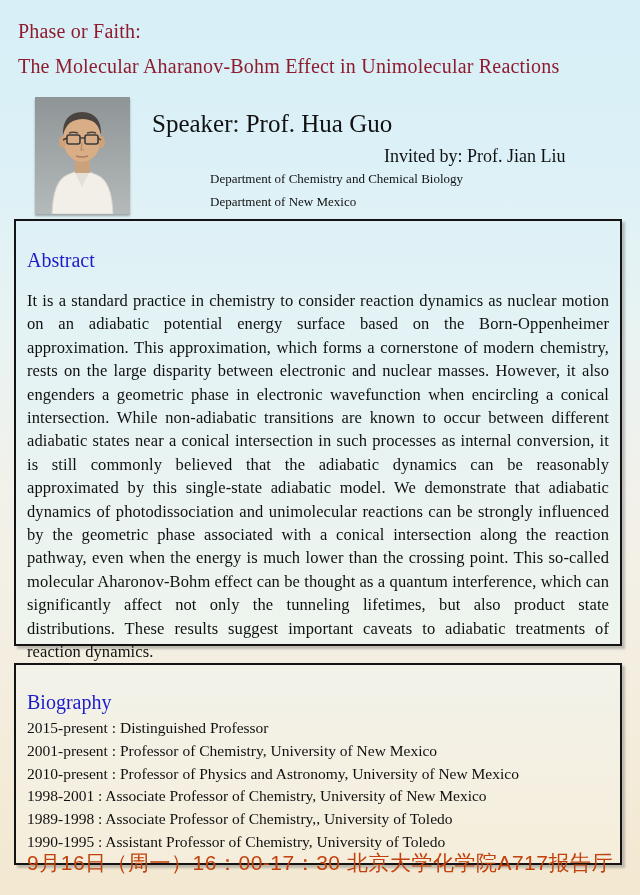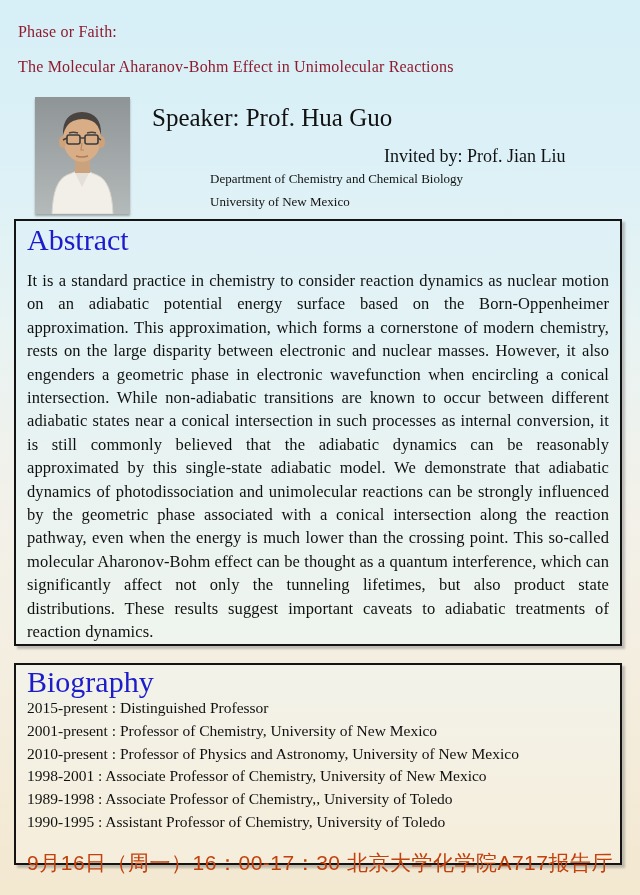--- a/index.html
+++ b/index.html
@@ -11,36 +11,36 @@
       #f2f1ea 55%, #f4eee0 75%, #f3e8d0 100%);
     overflow: hidden;
     position: relative;
   }
   .poster { position: absolute; inset: 0; }
 
   
   .title-block { position: absolute; top: 20px; left: 18px; right: 12px; }
   .title-line {
     color: #8e1b2e;
-    font-size: 16px;
+    font-size: 20px;
     line-height: 23px;
     font-weight: 400;
     letter-spacing: 0.2px;
   }
   .title-line + .title-line { margin-top: 12px; }
 
   
   .speaker-photo-wrap {
     position: absolute; top: 97px; left: 35px;
     width: 95px; height: 117px;
     box-shadow: 0 2px 2px rgba(90,90,90,0.5);
   }
   .speaker-photo-wrap svg { display: block; }
   .speaker-name {
-    position: absolute; top: 104px; left: 152px;
+    position: absolute; top: 110px; left: 152px;
     font-size: 25px; color: #111;
   }
   .invited-by {
     position: absolute; top: 146px; left: 372px;
     font-size: 18px; color: #111; white-space: nowrap; margin-left: 12px;
   }
   .dept-line {
     position: absolute; left: 210px;
     font-size: 13px; color: #111; white-space: nowrap;
   }
@@ -59,22 +59,23 @@
     background: linear-gradient(180deg, rgba(222,241,247,0.85), rgba(238,245,239,0.9));
     padding: 4px 11px 0 11px;
   }
   .bio-panel {
     top: 663px; height: 202px;
     background: linear-gradient(180deg, rgba(242,243,235,0.9), rgba(246,238,220,0.9));
     padding: 2px 11px 0 11px;
   }
   .panel-heading {
     color: #1c1ccb;
-    font-size: 30px;
+    font-size: 20px;
     line-height: 30px;
+    margin-top: 20px;
   }
   .abstract-body {
     margin-top: 14px;
     font-size: 16.5px;
     line-height: 23.4px;
     color: #101010;
     text-align: justify;
     letter-spacing: 0.1px;
   }
   .bio-entry {
@@ -136,21 +137,21 @@
       <path d="M41 59 Q47 61 53 59" fill="none" stroke="#a97c5d" stroke-width="1.4"></path>
 
       <path d="M34 36 Q38 34.5 43 36" fill="none" stroke="#4a4441" stroke-width="1.4"></path>
       <path d="M52 36 Q57 34.5 61 36" fill="none" stroke="#4a4441" stroke-width="1.4"></path>
     </svg>
   </div>
 
   <div class="speaker-name">Speaker: Prof. Hua Guo</div>
   <div class="invited-by">Invited by: Prof. Jian Liu</div>
   <div class="dept-line dept-1">Department of Chemistry and Chemical Biology</div>
-  <div class="dept-line dept-2">University of New Mexico</div>
+  <div class="dept-line dept-2">Department of New Mexico</div>
 
   <div class="panel abstract-panel">
     <div class="panel-heading">Abstract</div>
     <div class="abstract-body">It is a standard practice in chemistry to consider reaction dynamics as nuclear motion on an adiabatic potential energy surface based on the Born-Oppenheimer approximation. This approximation, which forms a cornerstone of modern chemistry, rests on the large disparity between electronic and nuclear masses. However, it also engenders a geometric phase in electronic wavefunction when encircling a conical intersection. While non-adiabatic transitions are known to occur between different adiabatic states near a conical intersection in such processes as internal conversion, it is still commonly believed that the adiabatic dynamics can be reasonably approximated by this single-state adiabatic model. We demonstrate that adiabatic dynamics of photodissociation and unimolecular reactions can be strongly influenced by the geometric phase associated with a conical intersection along the reaction pathway, even when the energy is much lower than the crossing point. This so-called molecular Aharonov-Bohm effect can be thought as a quantum interference, which can significantly affect not only the tunneling lifetimes, but also product state distributions. These results suggest important caveats to adiabatic treatments of reaction dynamics.</div>
   </div>
 
   <div class="bio-panel panel">
     <div class="panel-heading">Biography</div>
     <div class="bio-entry">2015-present : Distinguished Professor</div>
     <div class="bio-entry">2001-present : Professor of Chemistry, University of New Mexico</div>

